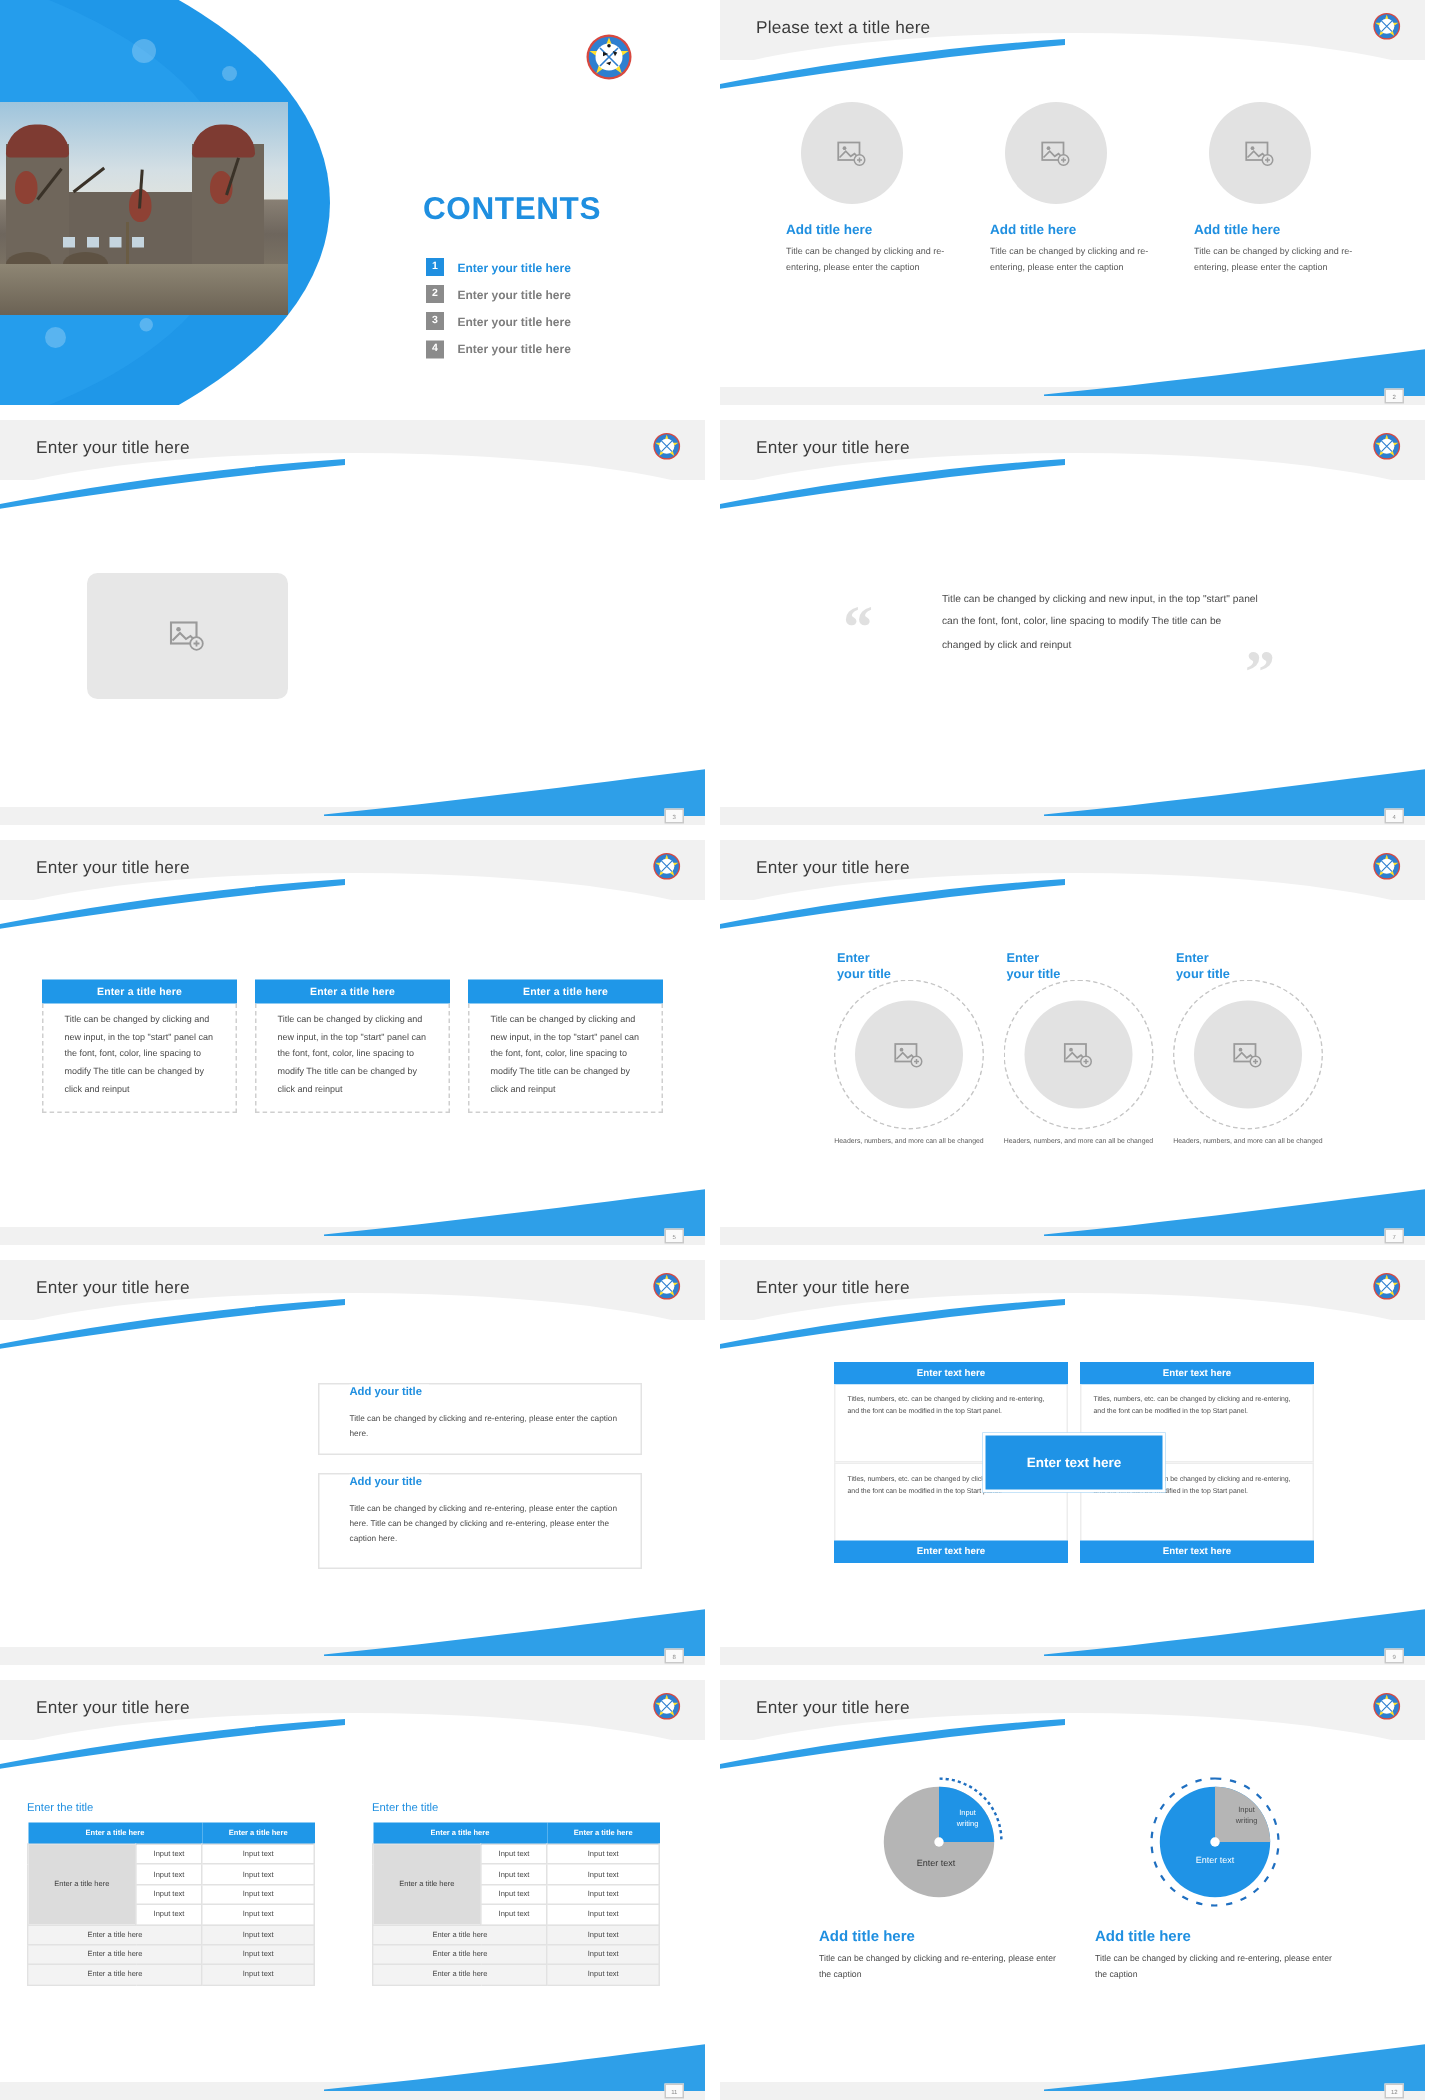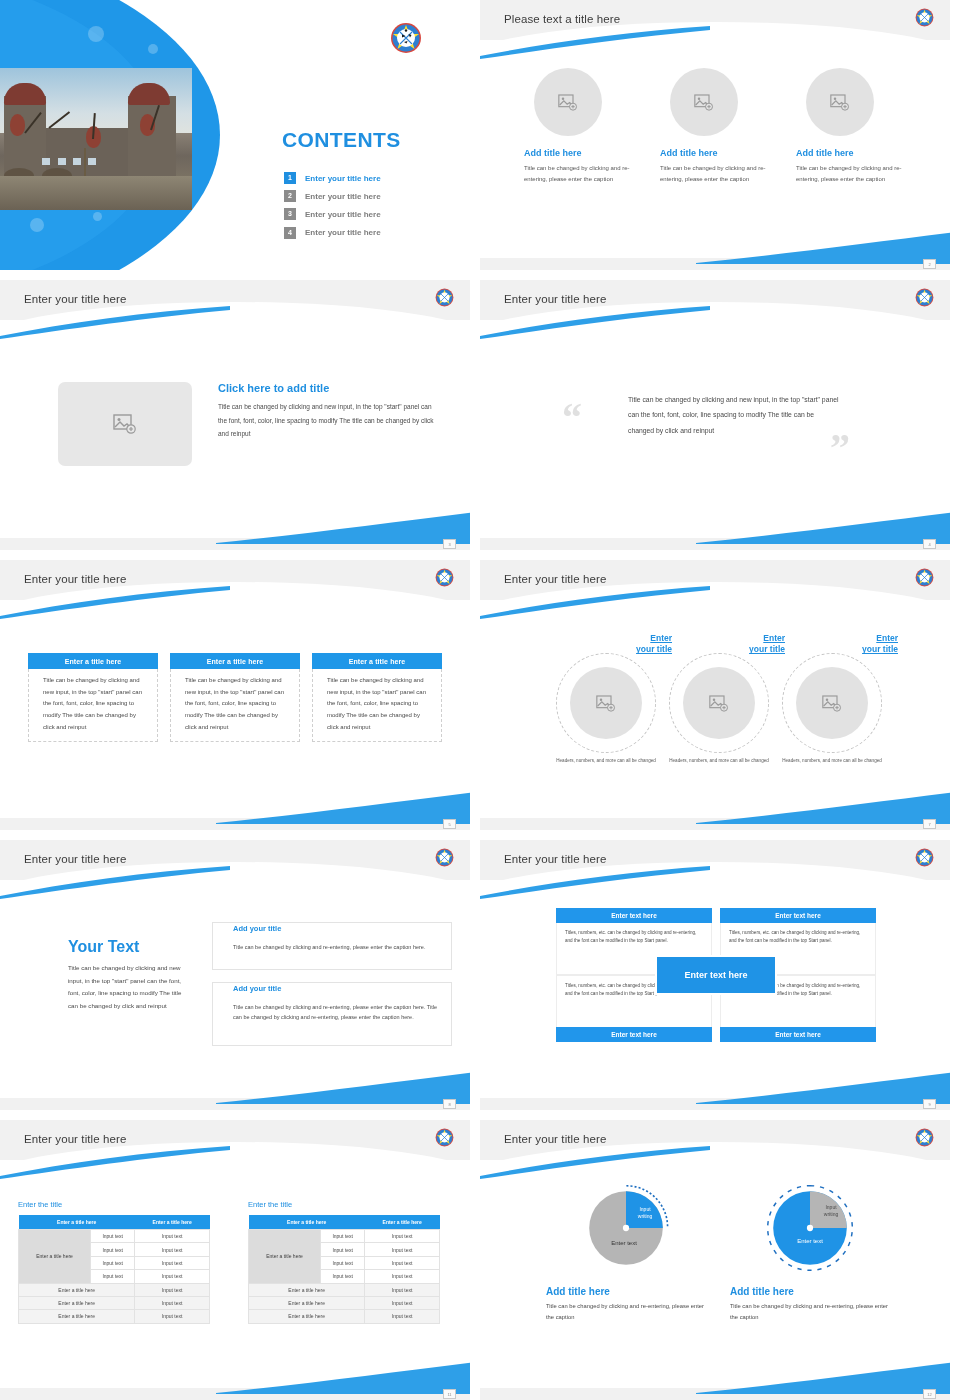--- a/index.html
+++ b/index.html
@@ -169,35 +169,35 @@
   .dc { position:relative; width:104px; height:122px; }
   .dc-outer {
     position:absolute; left:2px; top:18px; width:100px; height:100px;
     border:1px dashed #c6c6c6; border-radius:50%;
   }
   .dc-inner {
     position:absolute; left:16px; top:32px; width:72px; height:72px;
     border-radius:50%; background:#e2e2e2; display:flex; align-items:center; justify-content:center;
   }
   .dc-title {
-    position:absolute; left:14px; top:-2px; width:100%;
-    text-align:right; font-size:8.5px; font-weight:bold; color:#1f8fe0;
-    line-height:1.35; z-index:3;text-decoration:underline;
+    position:absolute; left:4px; top:-2px; width:100%;
+    text-align:left; font-size:8.5px; font-weight:bold; color:#1f8fe0;
+    line-height:1.35; z-index:3;
   }
   .dc-cap {
     position:absolute; left:-6px; top:122px; width:116px; text-align:center;
     font-size:4.6px; color:#5a5a5a; line-height:1.6;
   }
 
   
   .s7-left { position:absolute; left:68px; top:98px; width:122px; }
   .s7-h { font-size:16px; font-weight:bold; color:#1f8fe0; margin-bottom:6px; }
   .s7-b { font-size:6.2px; color:#4a4a4a; line-height:2.05; }
   .s7-box {
-    position:absolute; left:212px; width:240px;
+    position:absolute; left:212px; width:216px;
     border:1px solid #e3e3e3;
     padding:7px 12px 9px 20px;
   }
   .s7-box.b1 { top:82px; height:48px; }
   .s7-box.b2 { top:142px; height:64px; }
   .s7-bh { font-size:7.5px; font-weight:bold; color:#1f8fe0; margin-bottom:5px;
      background:#fff; display:inline-block; position:relative; top:-13px; padding-right:5px; }
   .s7-bb { font-size:5.5px; color:#4a4a4a; line-height:1.8; margin-top:-8px; }
 
   
@@ -418,24 +418,20 @@
 
     <div class="s3-img">
       <svg width="24" height="20" viewBox="0 0 24 20">
           <rect x="1" y="1" width="17" height="14" fill="none" stroke="#9a9a9a" stroke-width="1.4"></rect>
           <circle cx="6" cy="5.5" r="1.5" fill="#9a9a9a"></circle>
           <path d="M2 13 l5-5 4 4 3-2 4 4" fill="none" stroke="#9a9a9a" stroke-width="1.4"></path>
           <circle cx="18" cy="15" r="4.2" fill="#e7e7e7" stroke="#9a9a9a" stroke-width="1.2"></circle>
           <path d="M18 13 v4 M16 15 h4" stroke="#9a9a9a" stroke-width="1.2"></path>
         </svg>
     </div>
-    <div class="s3-txt">
-      <div class="s3-h">Click here to add title</div>
-      <div class="s3-b">Title can be changed by clicking and new input, in the top "start" panel can the font, font, color, line spacing to modify The title can be changed by click and reinput</div>
-    </div>
     <div class="footbar"></div>
     <div class="pagebadge">3</div>
   </div>
 
   <div class="slide">
     <div class="hdr">
         <div class="hdr-curve"></div>
       </div>
     <div class="hdr-title">Enter your title here</div>
     <div class="logo">
@@ -608,24 +604,20 @@
       <svg width="240" height="34">
           <path d="M0 32 C70 18 150 6 240 0 L240 4 C152 12 72 24 4 34 Z" fill="#2e9fe8"></path>
         </svg>
     </div>
     <div class="sw-bot">
       <svg width="260" height="34">
           <path d="M260 2 C180 12 90 24 0 33 L0 34 L260 34 Z" fill="#2e9fe8"></path>
         </svg>
     </div>
 
-    <div class="s7-left">
-      <div class="s7-h">Your Text</div>
-      <div class="s7-b">Title can be changed by clicking and new input, in the top "start" panel can the font, font, color, line spacing to modify The title can be changed by click and reinput</div>
-    </div>
     <div class="s7-box b1">
       <div class="s7-bh">Add your title</div>
       <div class="s7-bb">Title can be changed by clicking and re-entering, please enter the caption here.</div>
     </div>
     <div class="s7-box b2">
       <div class="s7-bh">Add your title</div>
       <div class="s7-bb">Title can be changed by clicking and re-entering, please enter the caption here. Title can be changed by clicking and re-entering, please enter the caption here.</div>
     </div>
     <div class="footbar"></div>
     <div class="pagebadge">8</div>

